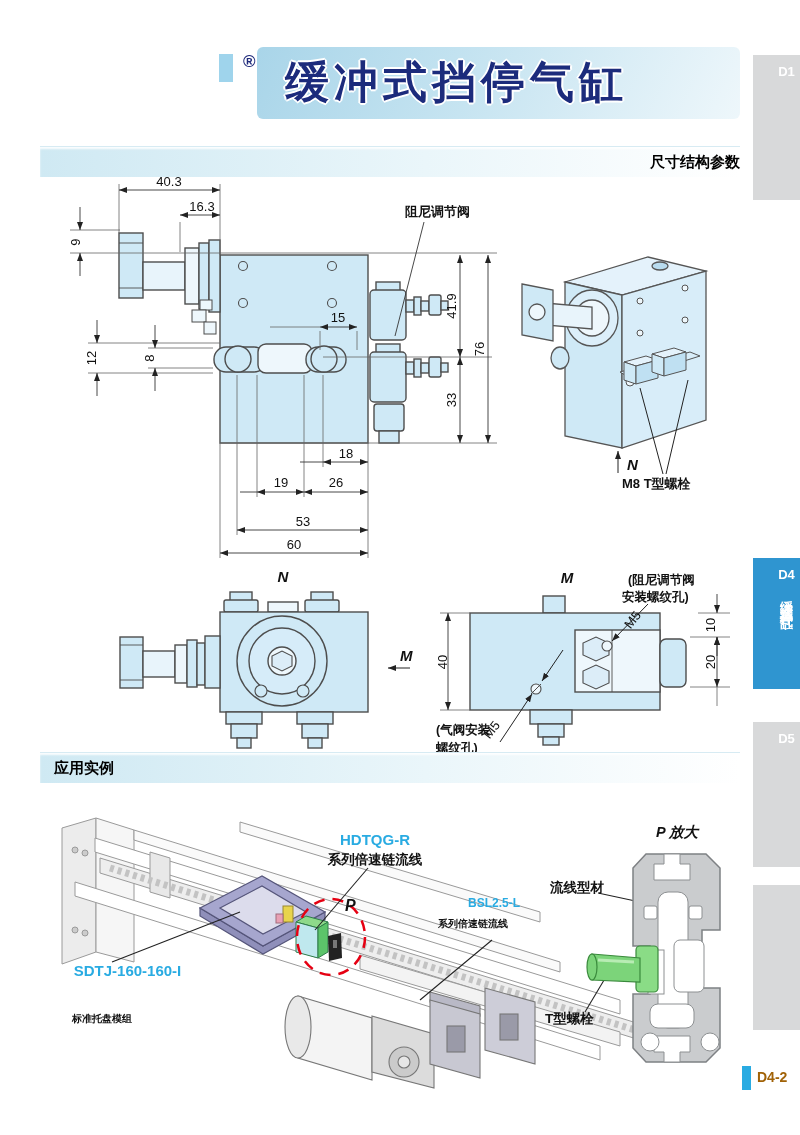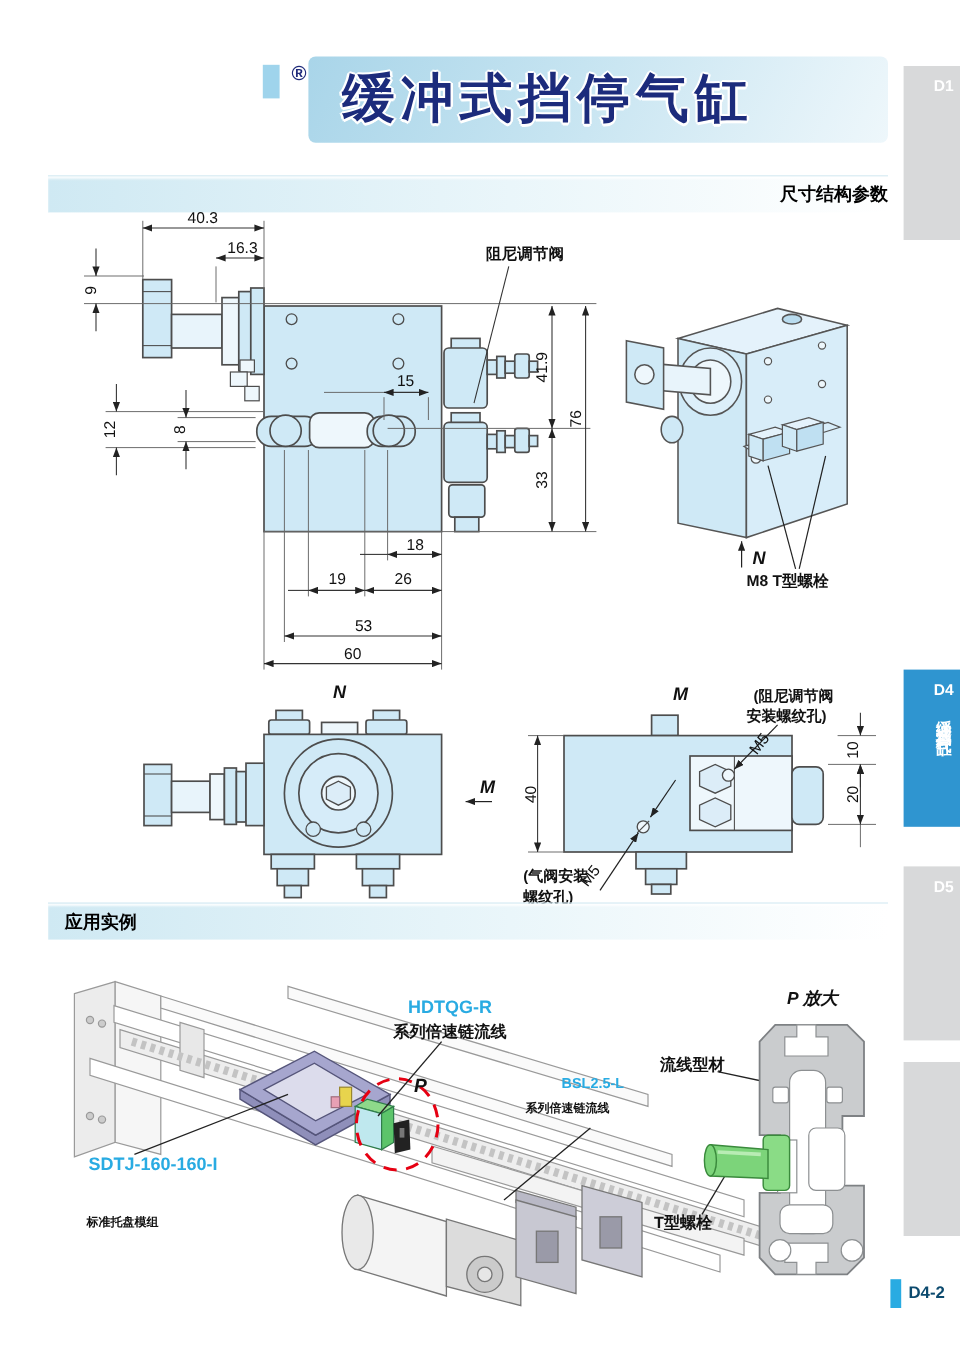--- a/index.html
+++ b/index.html
@@ -23,21 +23,21 @@
   .cyan{color:#29abe2;}
   .ital{font-style:italic;}
   
   .tab{left:753px;width:47px;height:145px;background:#d8d9da;color:#fff;font-weight:bold;
     font-size:13px;text-align:center;padding-top:9px;box-sizing:border-box;padding-left:20px;}
   .tab.active{background:#2f95d0;height:131px;}
   .tab-vert{margin:7px auto 0;writing-mode:vertical-rl;text-orientation:upright;letter-spacing:3px;
     font-size:13px;font-weight:bold;color:#fff;line-height:15px;}
   
   .footer-bar{left:742px;top:1066px;width:9px;height:24px;background:#29abe2;}
-  .footer-page{left:757px;top:1069px;font-size:14px;font-weight:bold;color:#0c4a6e;}
+  .footer-page{left:757px;top:1069px;font-size:14px;font-weight:bold;color:#a16207;}
   
   text{font-family:"Liberation Sans", sans-serif;}
   .dim{font-size:13px;fill:#111;}
   .cnb{font-size:13px;font-weight:bold;fill:#111;}
   .cnb12{font-size:12.5px;font-weight:bold;fill:#111;}
   .vlbl{font-size:15px;font-weight:bold;font-style:italic;fill:#111;}
 </style>
 </head>
 <body>
 

